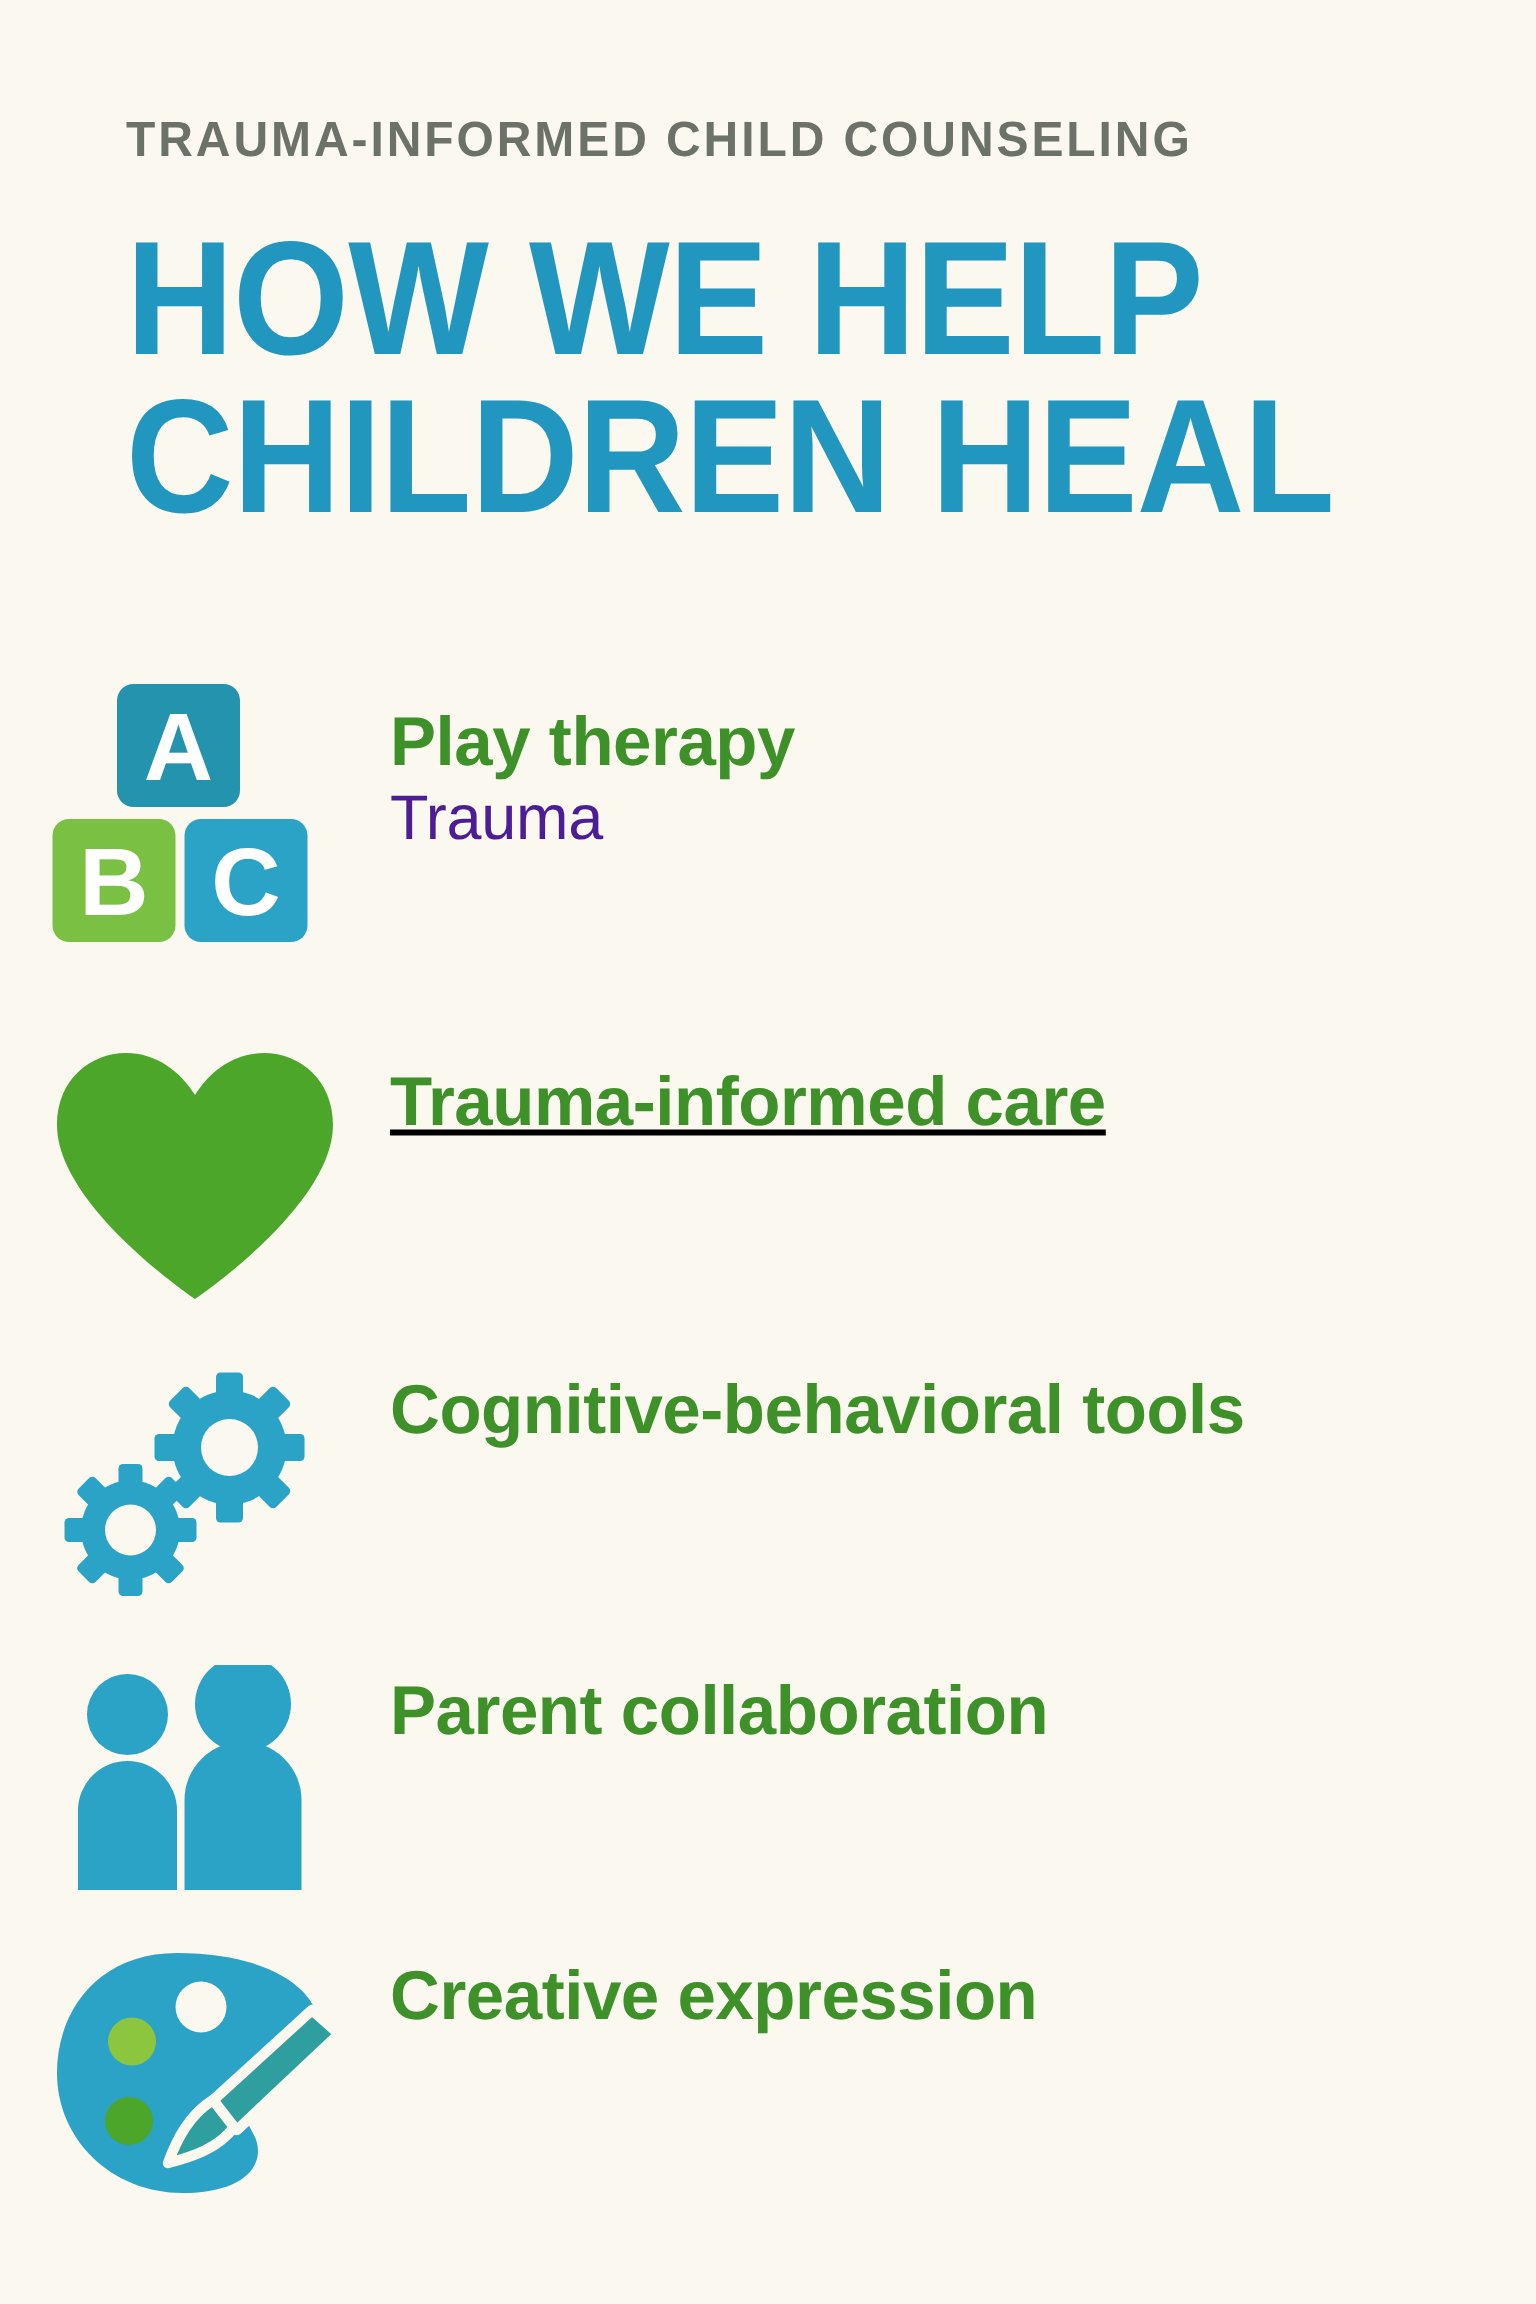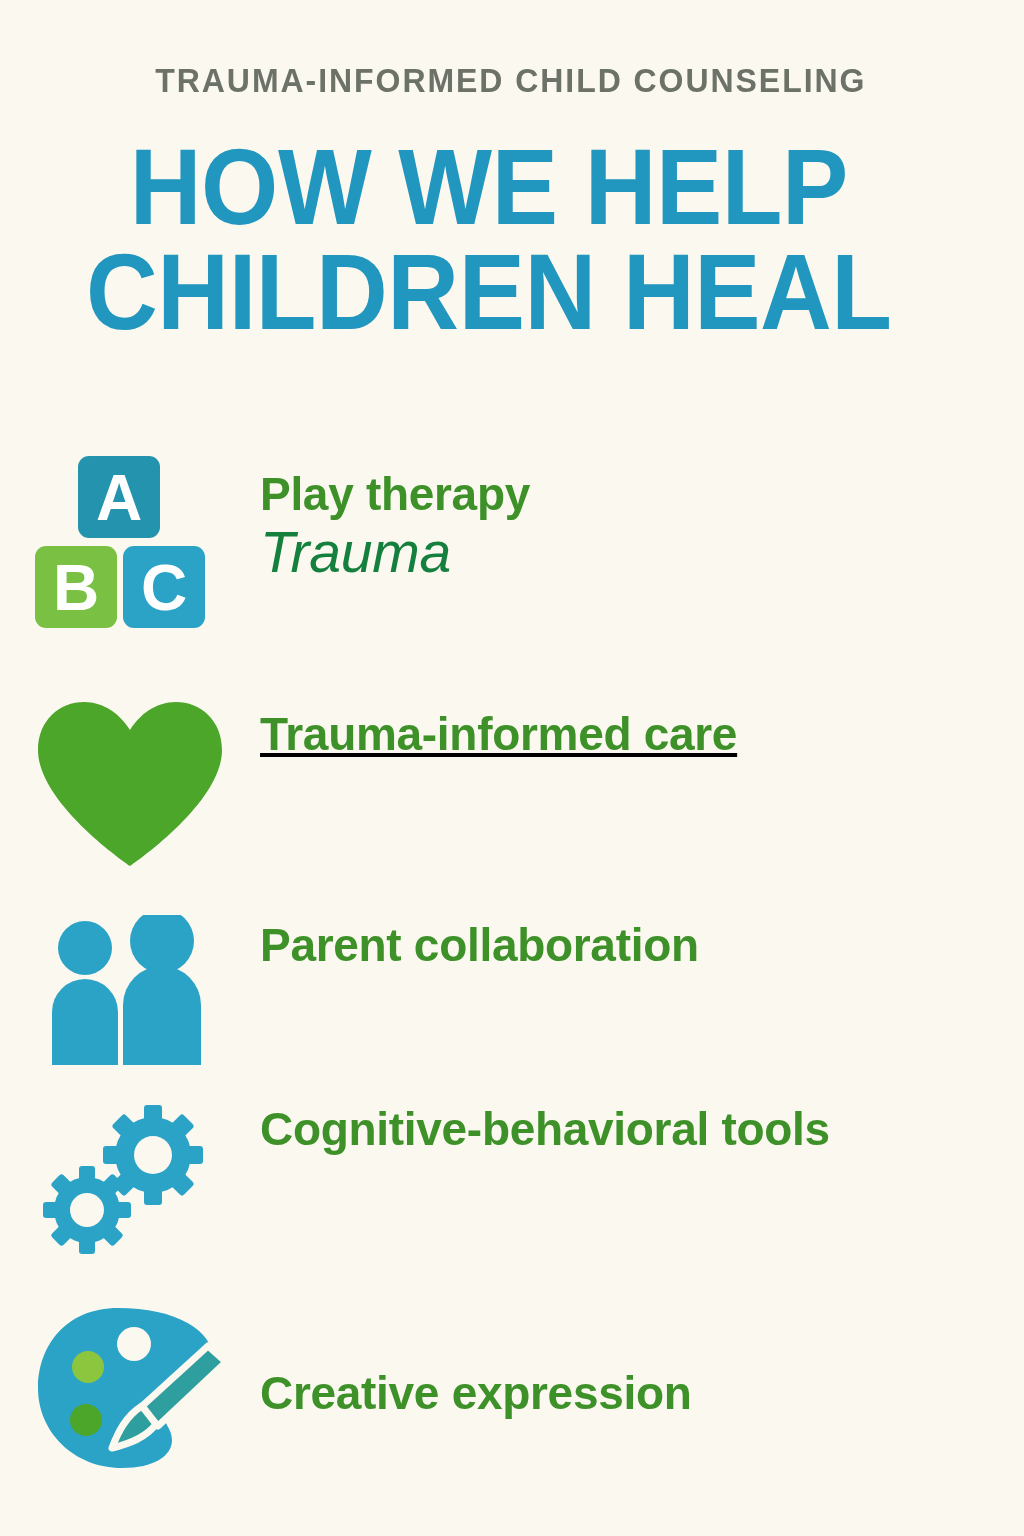--- a/index.html
+++ b/index.html
@@ -19,23 +19,22 @@
     height: 1536px;
     position: relative;
     background: #faf8ef;
     box-sizing: border-box;
   }
 
   
   .header {
     position: absolute;
     left: 84px;
-    top: 64px;
+    top: 76px;
     width: 880px;
-    text-align: center;
   }
   .eyebrow {
     font-family: "Liberation Sans Narrow", "Liberation Sans", sans-serif;
     font-size: 33px;
     font-weight: 700;
     letter-spacing: 2.0px;
     color: #6c7268;
     line-height: 1;
     white-space: nowrap;
     transform: scaleX(0.97);
@@ -80,35 +79,34 @@
     padding-right: 70px;
   }
   .row-title {
     font-size: 46px;
     font-weight: 700;
     color: #3d9128;
     line-height: 1.06;
     letter-spacing: -0.3px;
   }
   .row-sub {
-    font-size: 57px;
+    font-size: 42px;
     font-weight: 400;
-    color: #15803d;
+    color: #4c1d95;
     line-height: 1.12;
     margin-top: 2px;
     letter-spacing: -0.2px;
-    font-style: italic;
   }
 
   
   .row-1 { min-height: 250px; }
   .row-2 { min-height: 215px; text-decoration: underline; }
   .row-3 { min-height: 195px; }
   .row-4 { min-height: 190px; }
-  .row-5 { min-height: 190px; align-items: center; }
+  .row-5 { min-height: 190px; }
 
   .row-1 .row-text { padding-top: 30px; }
   .row-2 .row-text { padding-top: 20px; }
   .row-3 .row-text { padding-top: 10px; }
   .row-4 .row-text { padding-top: 16px; }
   .row-5 .row-text { padding-top: 16px; }
 
   .row-2 .row-icon { padding-top: 10px; }
   .row-3 .row-icon { padding-top: 8px; }
   .row-4 .row-icon { padding-top: 10px; }
@@ -144,36 +142,20 @@
     </div>
 
     <div class="row row-2">
       <div class="row-icon">
         <svg width="196" height="166" viewBox="0 0 196 166">
           <path d="M98 166 C98 166 6 104 6 50 C6 20 28 2 52 2 C72 2 88 14 98 30 C108 14 124 2 144 2 C168 2 190 20 190 50 C190 104 98 166 98 166 Z" fill="#4ca62a"></path>
         </svg>
       </div>
       <div class="row-text">
         <div class="row-title">Trauma-informed care</div>
-      </div>
-    </div>
-
-    <div class="row row-4">
-      <div class="row-icon">
-        <svg width="180" height="150" viewBox="0 0 180 150">
-          <g fill="#2ba3c7">
-            <circle cx="45" cy="33" r="27"></circle>
-            <path d="M12 150 L12 97 A33 33 0 0 1 78 97 L78 150 Z"></path>
-            <circle cx="122" cy="26" r="32"></circle>
-            <path d="M83 150 L83 90 A39 39 0 0 1 161 90 L161 150 Z"></path>
-          </g>
-        </svg>
-      </div>
-      <div class="row-text">
-        <div class="row-title">Parent collaboration</div>
       </div>
     </div>
 
     <div class="row row-3">
       <div class="row-icon">
         <svg width="190" height="160" viewBox="0 0 190 160">
           <g fill="#2ba3c7">
             <g transform="translate(118,52)">
               <g>
                 <rect x="-9" y="-50" width="18" height="20" rx="3"></rect>
@@ -207,20 +189,36 @@
               <circle cx="0" cy="0" r="17" fill="#faf8ef"></circle>
             </g>
           </g>
         </svg>
       </div>
       <div class="row-text">
         <div class="row-title">Cognitive-behavioral tools</div>
       </div>
     </div>
 
+    <div class="row row-4">
+      <div class="row-icon">
+        <svg width="180" height="150" viewBox="0 0 180 150">
+          <g fill="#2ba3c7">
+            <circle cx="45" cy="33" r="27"></circle>
+            <path d="M12 150 L12 97 A33 33 0 0 1 78 97 L78 150 Z"></path>
+            <circle cx="122" cy="26" r="32"></circle>
+            <path d="M83 150 L83 90 A39 39 0 0 1 161 90 L161 150 Z"></path>
+          </g>
+        </svg>
+      </div>
+      <div class="row-text">
+        <div class="row-title">Parent collaboration</div>
+      </div>
+    </div>
+
     <div class="row row-5">
       <div class="row-icon">
         <svg width="200" height="170" viewBox="0 0 200 170">
           <path d="M88 4 C36 4 8 42 8 84 C8 128 44 164 92 164 C124 164 142 152 142 136 C142 124 132 118 132 106 C132 96 140 90 152 90 C172 90 184 76 184 58 C184 26 146 4 88 4 Z" fill="#2ba3c7"></path>
           <circle cx="104" cy="40" r="17" fill="#faf8ef"></circle>
           <circle cx="58" cy="63" r="16" fill="#8cc63f"></circle>
           <circle cx="56" cy="116" r="16" fill="#4ca62a"></circle>
           <g>
             <path d="M178 42 L196 58 L128 122 L110 104 Z" fill="#2e9e9e" stroke="#faf8ef" stroke-width="7" stroke-linejoin="round"></path>
             <path d="M112 102 C96 112 88 128 82 144 C98 140 116 134 126 120 Z" fill="#2e9e9e" stroke="#faf8ef" stroke-width="7" stroke-linejoin="round"></path>

